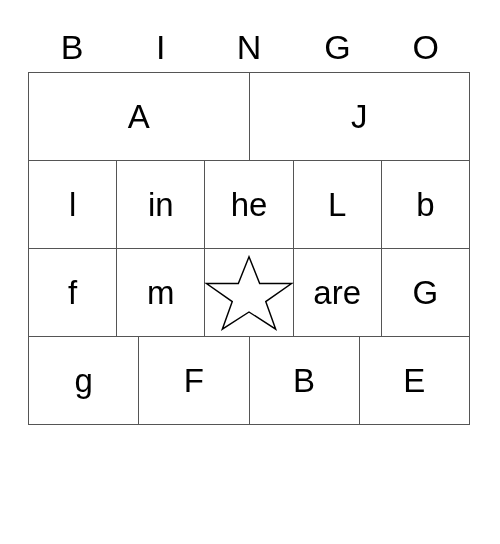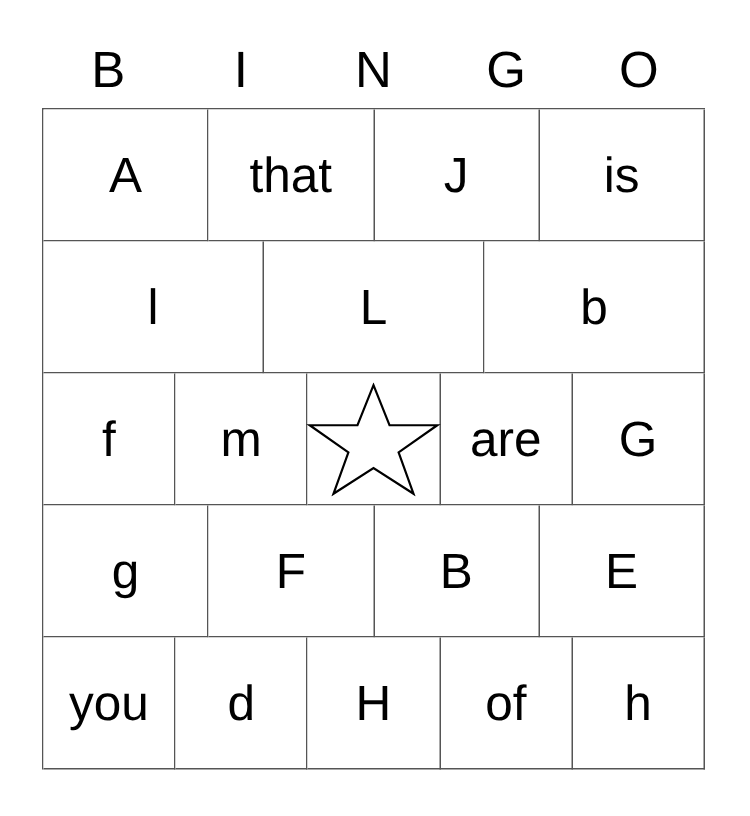--- a/index.html
+++ b/index.html
@@ -106,33 +106,33 @@
     <div class="header-cell">O</div>
   </div>
 
   <div id="bingo-grid">
 
     <div class="bingo-row">
       <div class="bingo-cell">
           <span class="cell-text">A</span>
         </div>
       <div class="bingo-cell">
-          <span class="cell-text">that</span>
-        </div>
-      <div class="bingo-cell">
           <span class="cell-text">J</span>
-        </div>
-      <div class="bingo-cell">
-          <span class="cell-text">is</span>
         </div>
     </div>
 
     <div class="bingo-row">
       <div class="bingo-cell">
           <span class="cell-text">l</span>
+        </div>
+      <div class="bingo-cell">
+          <span class="cell-text">in</span>
+        </div>
+      <div class="bingo-cell">
+          <span class="cell-text">he</span>
         </div>
       <div class="bingo-cell">
           <span class="cell-text">L</span>
         </div>
       <div class="bingo-cell">
           <span class="cell-text">b</span>
         </div>
     </div>
 
     <div class="bingo-row">
@@ -166,32 +166,15 @@
           <span class="cell-text">F</span>
         </div>
       <div class="bingo-cell">
           <span class="cell-text">B</span>
         </div>
       <div class="bingo-cell">
           <span class="cell-text">E</span>
         </div>
     </div>
 
-    <div class="bingo-row">
-      <div class="bingo-cell">
-          <span class="cell-text">you</span>
-        </div>
-      <div class="bingo-cell">
-          <span class="cell-text">d</span>
-        </div>
-      <div class="bingo-cell">
-          <span class="cell-text">H</span>
-        </div>
-      <div class="bingo-cell">
-          <span class="cell-text">of</span>
-        </div>
-      <div class="bingo-cell">
-          <span class="cell-text">h</span>
-        </div>
-    </div>
 
   </div>
 </div>
 
 </body></html>

